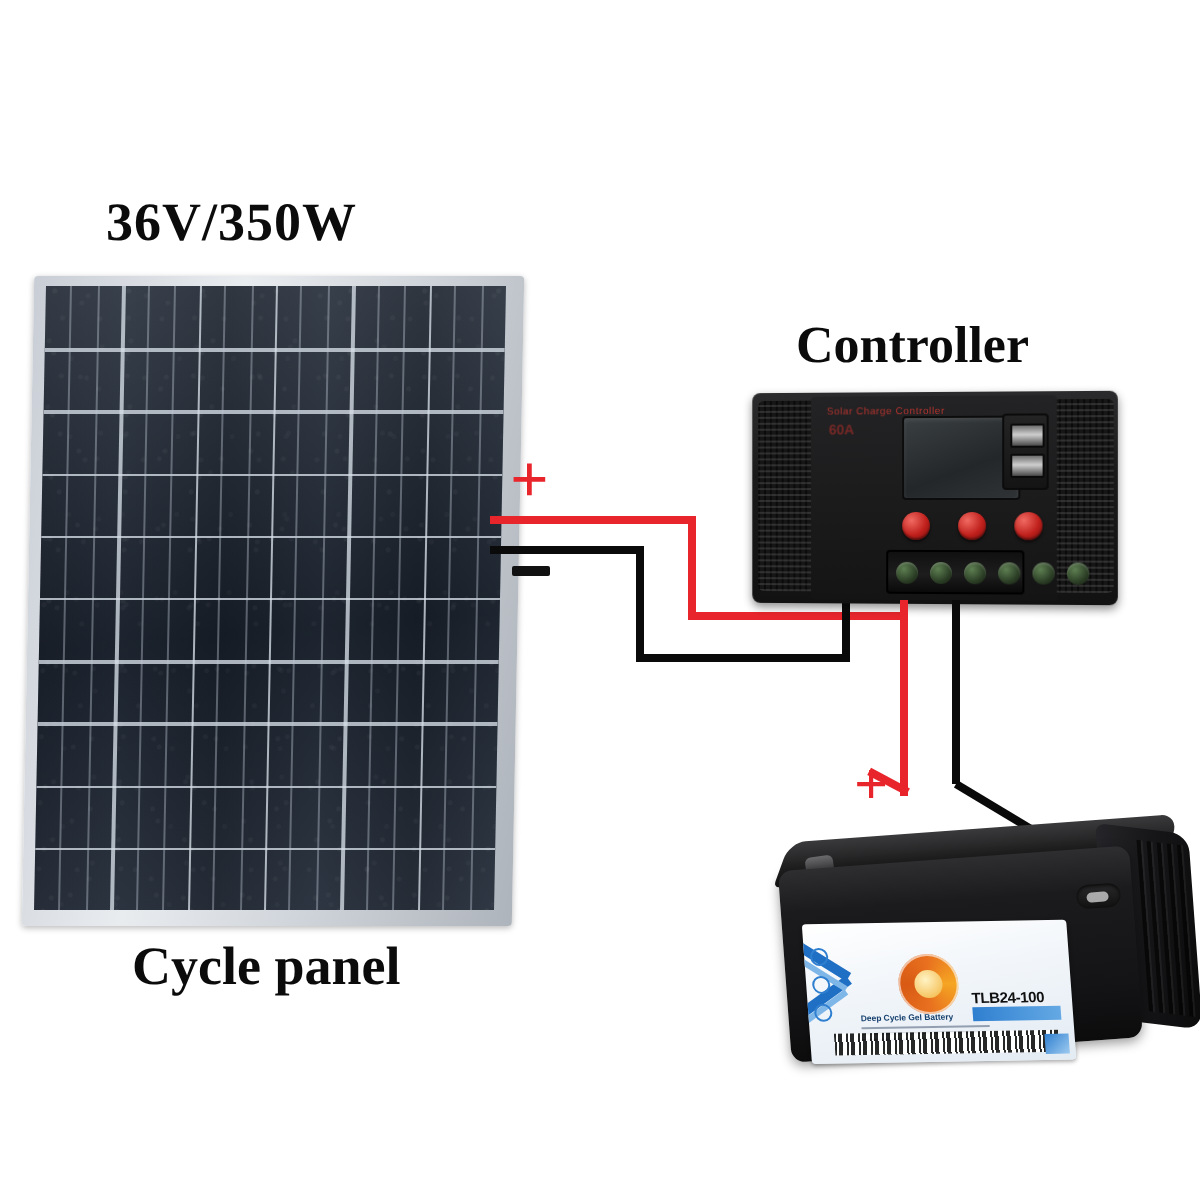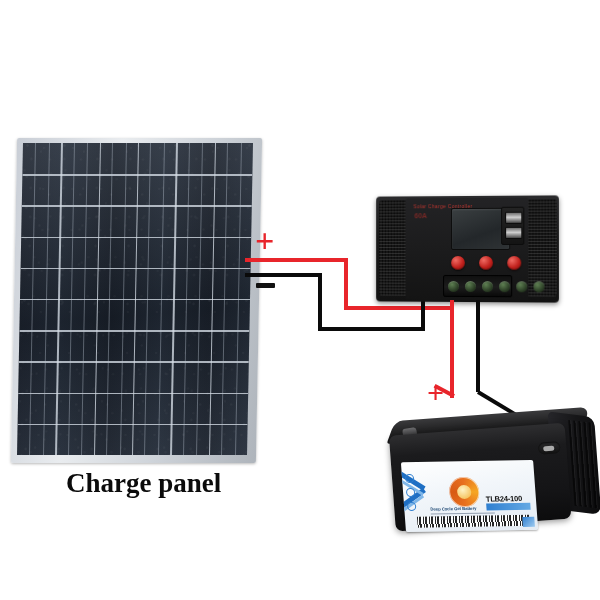--- a/index.html
+++ b/index.html
@@ -205,20 +205,21 @@
   #bi1{top:12px;} #bi2{top:26px;} #bi3{top:40px;}
   .bat-post{position:absolute;width:14px;height:9px;border-radius:3px;
     background:linear-gradient(180deg,#6a6a6c,#303032);}
   #post-pos{left:14px;top:10px;transform:rotate(-4deg);}
 </style>
 </head>
 <body>
 
 <div id="stage">
 
+  <div id="panel-spec" class="lbl">36V/350W</div>
 
   <div id="panel-wrap">
     <div id="panel-frame"></div>
     <div id="panel-glass">
       <div id="speckle"></div>
     <div class="grid-v" style="left: 16.6667%;"></div>
         <div class="grid-v" style="left: 33.3333%;"></div>
         <div class="grid-v" style="left: 50%;"></div>
         <div class="grid-v" style="left: 66.6667%;"></div>
         <div class="grid-v" style="left: 83.3333%;"></div>
@@ -239,35 +240,36 @@
         <div class="busbar" style="left: 44.6667%;"></div>
         <div class="busbar" style="left: 55.3333%;"></div>
         <div class="busbar" style="left: 61.3333%;"></div>
         <div class="busbar" style="left: 72%;"></div>
         <div class="busbar" style="left: 78%;"></div>
         <div class="busbar" style="left: 88.6667%;"></div>
         <div class="busbar" style="left: 94.6667%;"></div>
       </div>
   </div>
 
-  <div id="panel-caption" class="lbl">Charge panel</div>
+  <div id="panel-caption" class="lbl">Cycle panel</div>
 
   <div class="sign sign-plus" id="pv-plus" style="left:255px;top:224px;font-size:34px;">+</div>
   <div class="sign-minus-bar" id="pv-minus" style="left:256px;top:283px;width:19px;height:5px;"></div>
 
   <div class="wire wire-red" style="left:245px;top:258px;width:103px;height:4px;"></div>
   <div class="wire wire-red" style="left:344px;top:258px;width:4px;height:52px;"></div>
   <div class="wire wire-red" style="left:344px;top:306px;width:110px;height:4px;"></div>
   <div class="wire wire-red" style="left:450px;top:296px;width:4px;height:14px;"></div>
 
   <div class="wire wire-blk" style="left:245px;top:273px;width:77px;height:4px;"></div>
   <div class="wire wire-blk" style="left:318px;top:273px;width:4px;height:58px;"></div>
   <div class="wire wire-blk" style="left:318px;top:327px;width:107px;height:4px;"></div>
   <div class="wire wire-blk" style="left:421px;top:298px;width:4px;height:33px;"></div>
 
+  <div id="controller-caption" class="lbl">Controller</div>
 
   <div id="controller">
     <div id="ctrl-body">
       <div class="heatsink" id="hs-left"></div>
       <div class="heatsink" id="hs-right"></div>
       <div id="ctrl-face">
         <div id="ctrl-brand">Solar Charge Controller</div>
         <div id="ctrl-model">60A</div>
         <div id="lcd"></div>
         <div id="usb-block">

